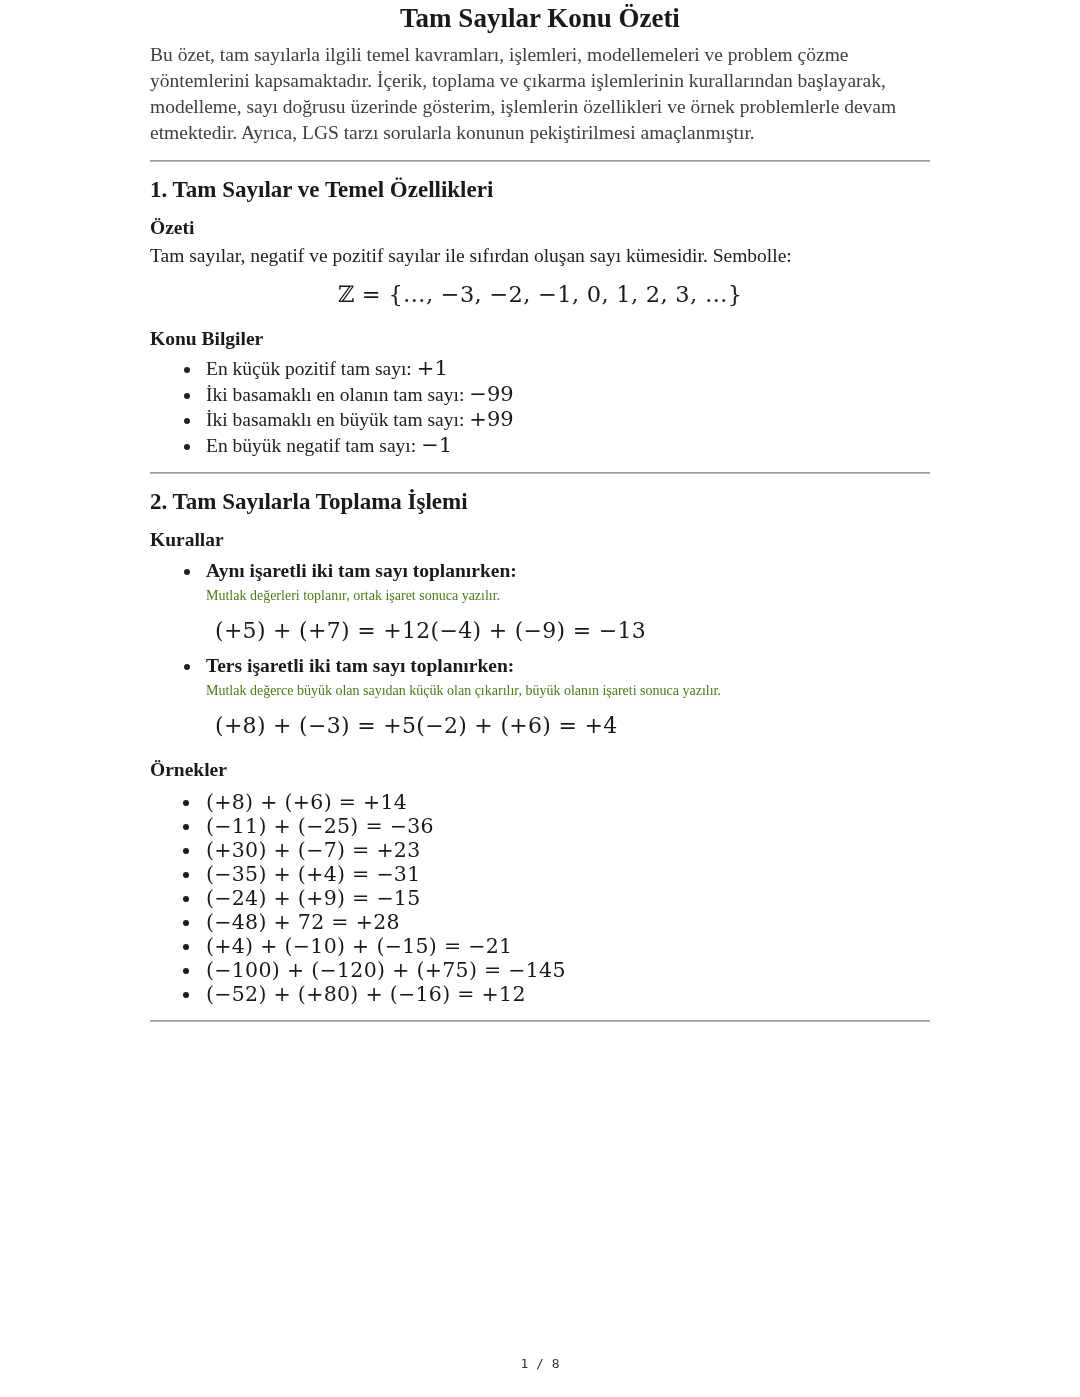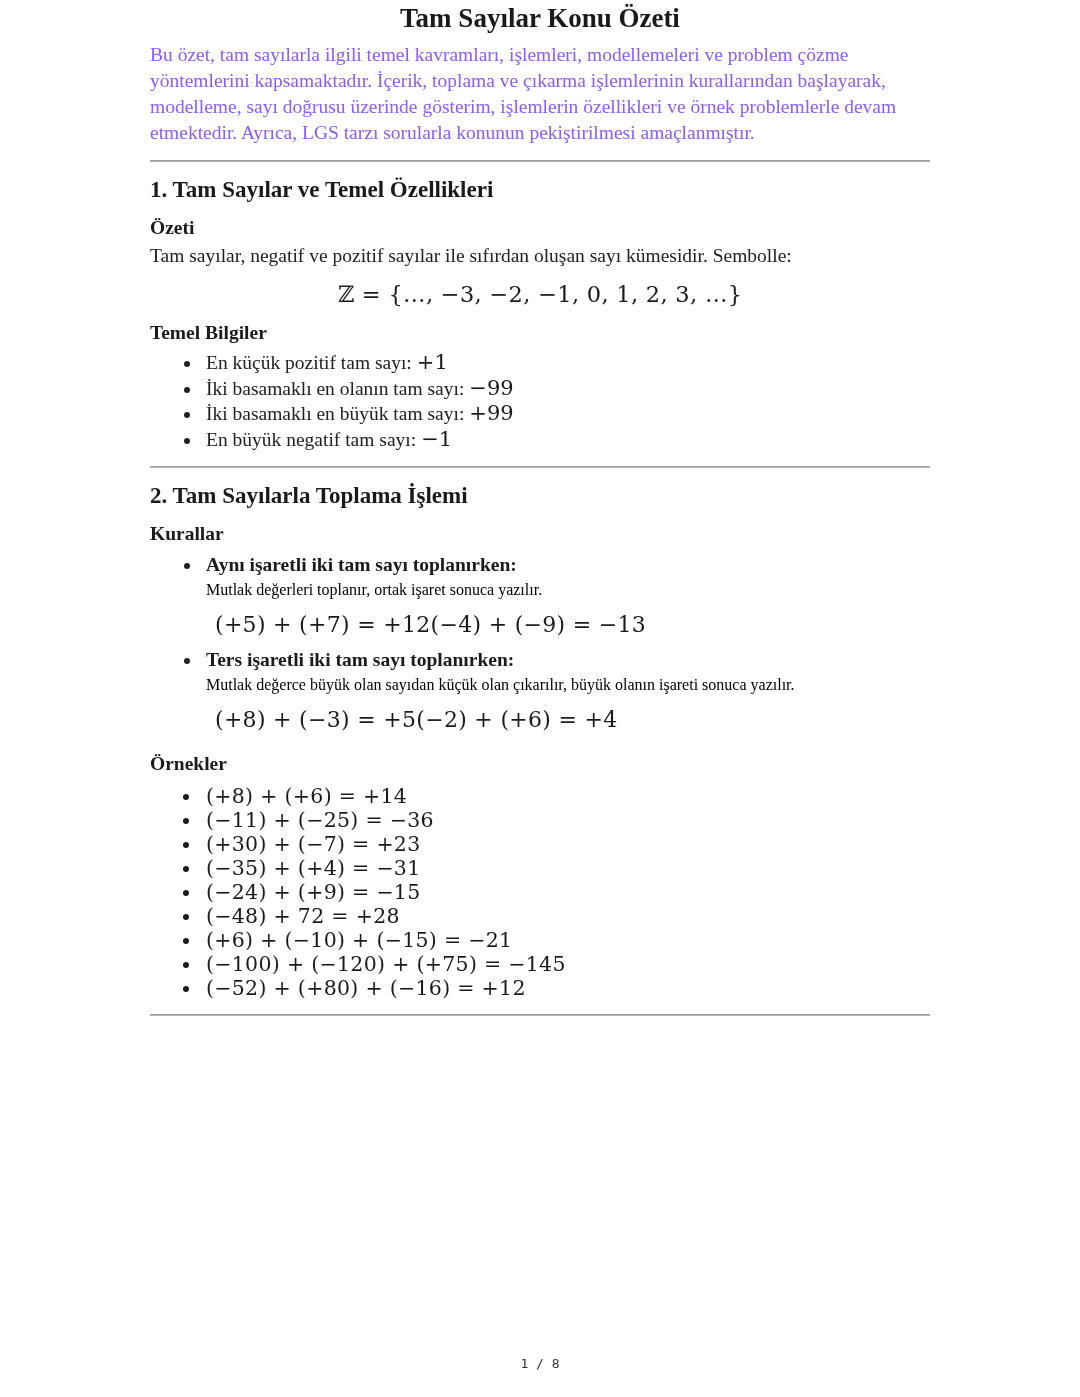--- a/index.html
+++ b/index.html
@@ -27,21 +27,21 @@
     font-size: 27px;
     line-height: 36px;
     font-weight: 700;
     text-align: center;
     color: #1a1a1a;
   }
   p.intro {
     margin: 6px 0 0 0;
     font-size: 19.5px;
     line-height: 26px;
-    color: #8b5cf6;
+    color: #404040;
   }
   hr.rule {
     border: none;
     height: 2px;
     margin: 14px 0 0 0;
     background: linear-gradient(#8d8d8d, #c4c4c4);
   }
   h2.section-heading {
     margin: 13px 0 0 0;
     font-size: 23px;
@@ -60,21 +60,21 @@
     margin: 2px 0 0 0;
     font-size: 19.5px;
     line-height: 26px;
     color: #212121;
   }
   .math {
     font-family: "DejaVu Serif", serif;
     color: #1a1a1a;
   }
   .formula-block {
-    margin: 9px 0 10px 0;
+    margin: 9px 0 16px 0;
     text-align: center;
     font-size: 22.5px;
     line-height: 32px;
     letter-spacing: 0.3px;
   }
   ul.doc-list {
     margin: 4px 0 0 0;
     padding: 0 0 0 52px;
     list-style: disc;
   }
@@ -94,23 +94,23 @@
   ul.rules-list li {
     line-height: 24px;
   }
   .rule-title {
     font-weight: 700;
     font-size: 19.5px;
     line-height: 25px;
     color: #1a1a1a;
   }
   .rule-text {
-    font-size: 16px;
+    font-size: 14px;
     line-height: 25px;
-    color: #000000;
+    color: #4d7c0f;
   }
   .rule-formula {
     margin: 9px;
     text-align: left;
     font-size: 22px;
     line-height: 27px;
     letter-spacing: 0.3px;
   }
   h3.examples-heading {
     margin-top: 18px;
@@ -145,21 +145,21 @@
 
   <p class="intro">Bu özet, tam sayılarla ilgili temel kavramları, işlemleri, modellemeleri ve problem çözme yöntemlerini kapsamaktadır. İçerik, toplama ve çıkarma işlemlerinin kurallarından başlayarak, modelleme, sayı doğrusu üzerinde gösterim, işlemlerin özellikleri ve örnek problemlerle devam etmektedir. Ayrıca, LGS tarzı sorularla konunun pekiştirilmesi amaçlanmıştır.</p>
 
   <hr class="rule">
 
   <section>
     <h2 class="section-heading">1. Tam Sayılar ve Temel Özellikleri</h2>
     <h3 class="sub-heading">Özeti</h3>
     <p class="body-text">Tam sayılar, negatif ve pozitif sayılar ile sıfırdan oluşan sayı kümesidir. Sembolle:</p>
     <div class="formula-block math">ℤ = {…, −3, −2, −1, 0, 1, 2, 3, …}</div>
-    <h3 class="sub-heading">Temel Bilgiler</h3>
+    <h3 class="sub-heading">Konu Bilgiler</h3>
     <ul class="doc-list facts-list">
       <li><span>En küçük pozitif tam sayı:</span><span class="math fact-value">+1</span></li>
       <li><span>İki basamaklı en olanın tam sayı:</span><span class="math fact-value">−99</span></li>
       <li><span>İki basamaklı en büyük tam sayı:</span><span class="math fact-value">+99</span></li>
       <li><span>En büyük negatif tam sayı:</span><span class="math fact-value">−1</span></li>
     </ul>
   </section>
 
   <hr class="rule">
 
@@ -179,21 +179,21 @@
       </li>
     </ul>
     <h3 class="sub-heading examples-heading">Örnekler</h3>
     <ul class="doc-list examples-list">
       <li>(+8) + (+6) = +14</li>
       <li>(−11) + (−25) = −36</li>
       <li>(+30) + (−7) = +23</li>
       <li>(−35) + (+4) = −31</li>
       <li>(−24) + (+9) = −15</li>
       <li>(−48) + 72 = +28</li>
-      <li>(+6) + (−10) + (−15) = −21</li>
+      <li>(+4) + (−10) + (−15) = −21</li>
       <li>(−100) + (−120) + (+75) = −145</li>
       <li>(−52) + (+80) + (−16) = +12</li>
     </ul>
   </section>
 
   <hr class="rule">
 
   <div class="page-footer">1 / 8</div>
 
 </div>

